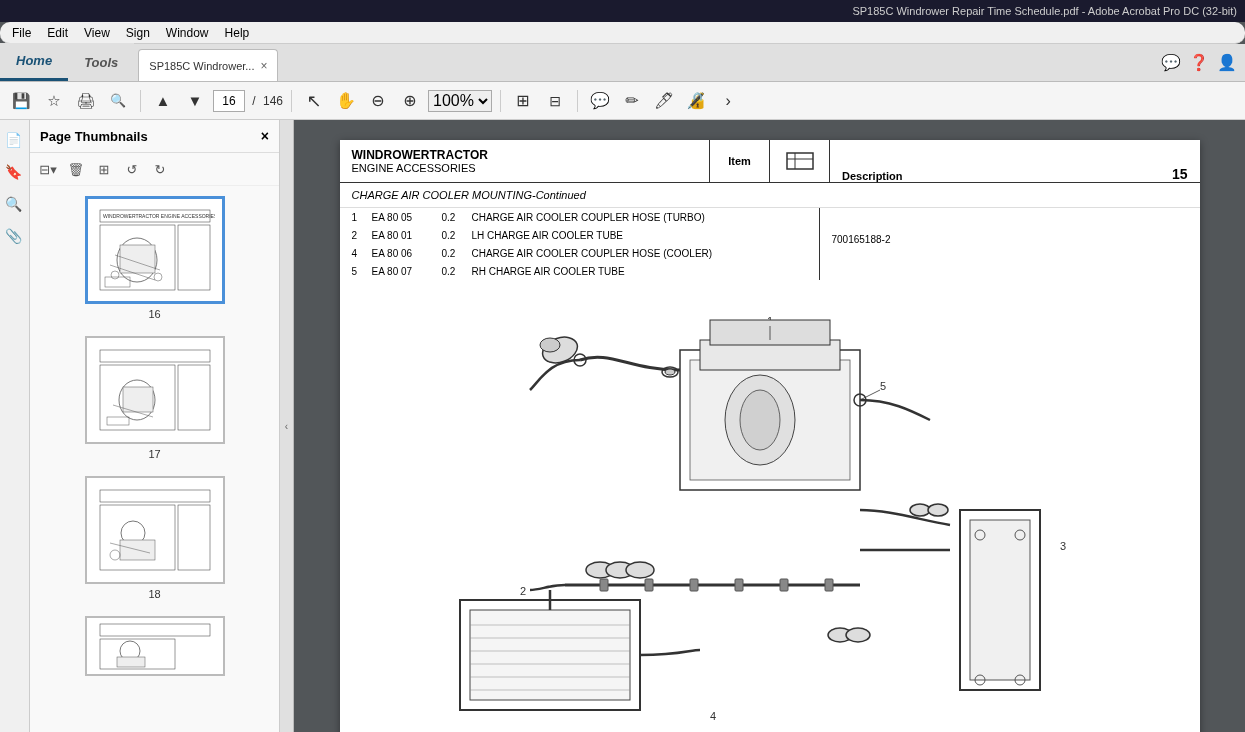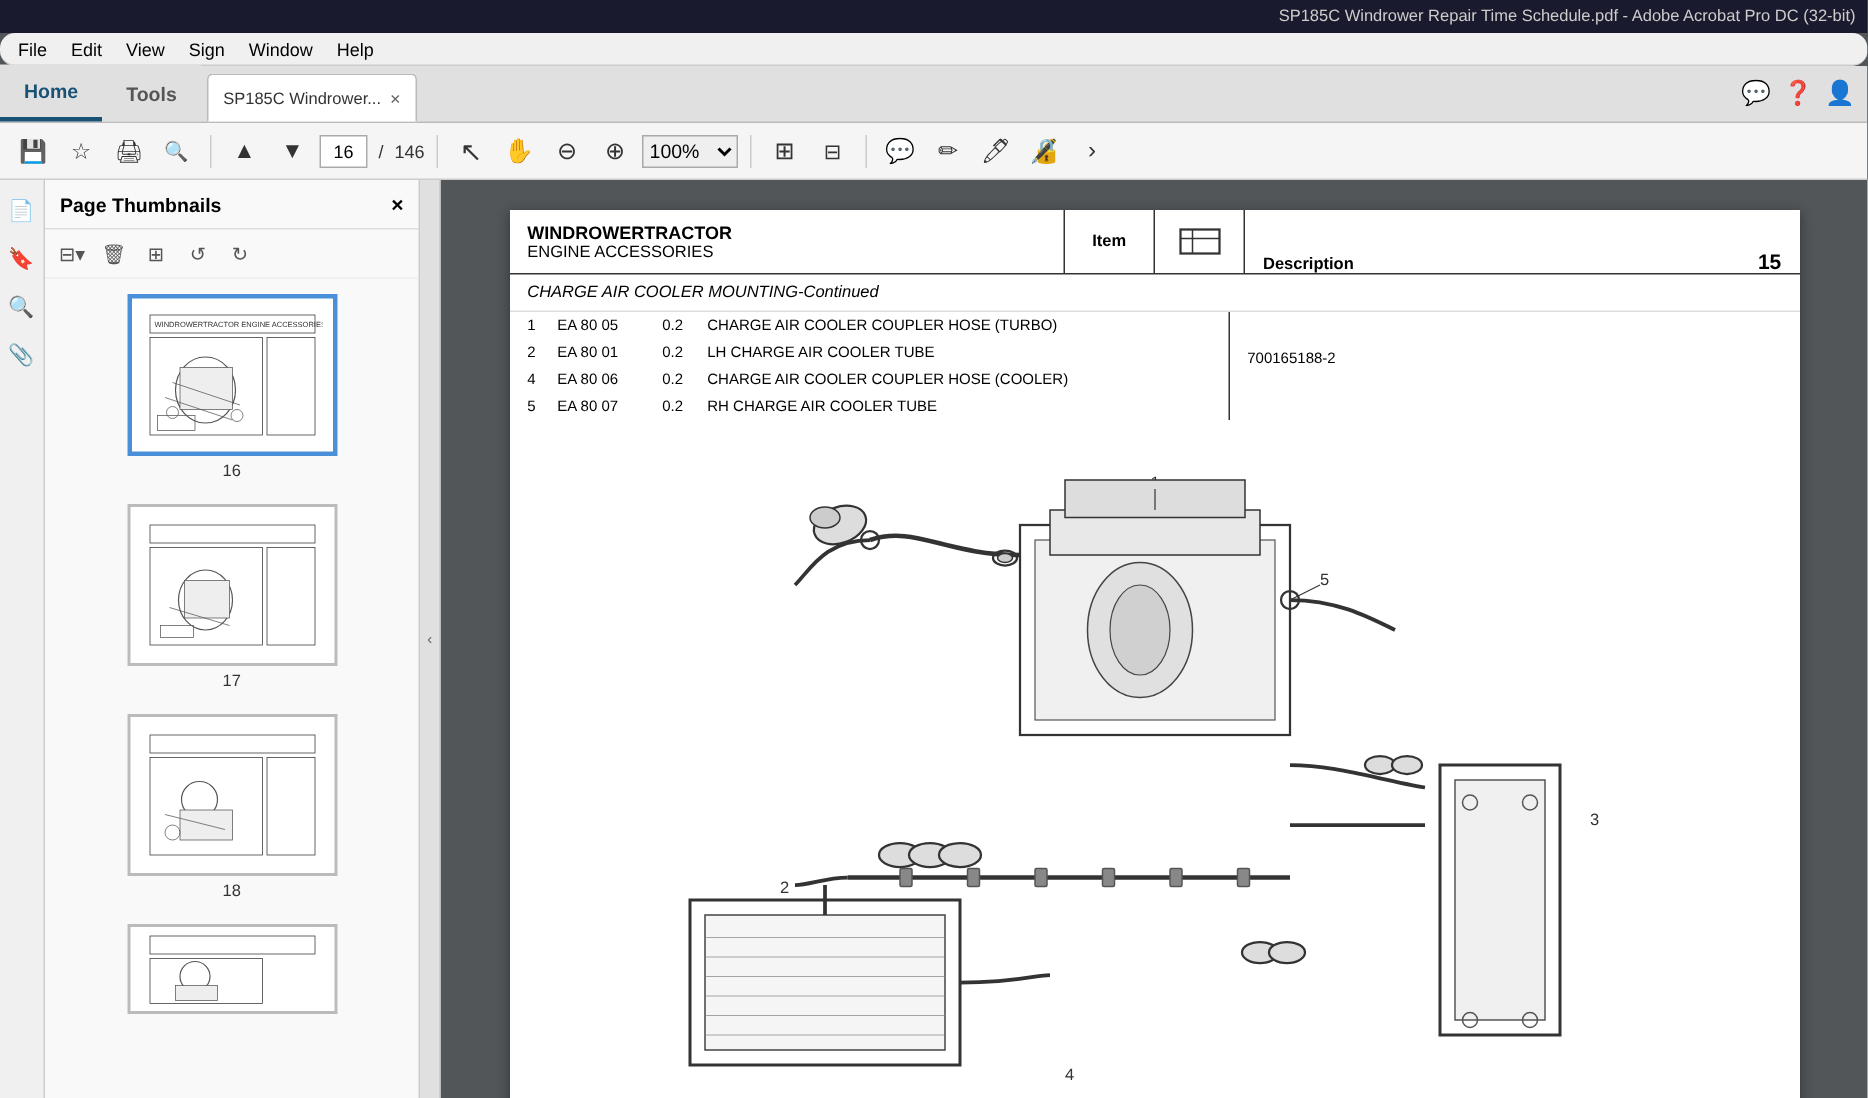--- a/index.html
+++ b/index.html
@@ -46,20 +46,21 @@
     .tab-home, .tab-tools {
       height: 38px;
       display: flex;
       align-items: center;
       padding: 0 16px;
       font-size: 13px;
       font-weight: bold;
       cursor: pointer;
       color: #333;
       background: #e0e0e0;
+      font-style: italic;
     }
     .tab-home { color: #1a5276; border-bottom: 3px solid #1a5276; }
     .tab-tools { color: #555; }
     .tab-doc {
       height: 32px;
       display: flex;
       align-items: center;
       padding: 0 10px;
       font-size: 11px;
       background: #fff;
@@ -112,21 +113,21 @@
       width: 32px;
       height: 22px;
       text-align: center;
       border: 1px solid #aaa;
       font-size: 12px;
     }
     .page-total { font-size: 12px; color: #333; }
     .zoom-select {
       width: 64px;
       height: 22px;
-      font-size: 13px;
+      font-size: 16px;
       border: 1px solid #aaa;
     }
 
     
     #main {
       display: flex;
       height: calc(732px - 22px - 22px - 38px - 38px);
     }
 
     

